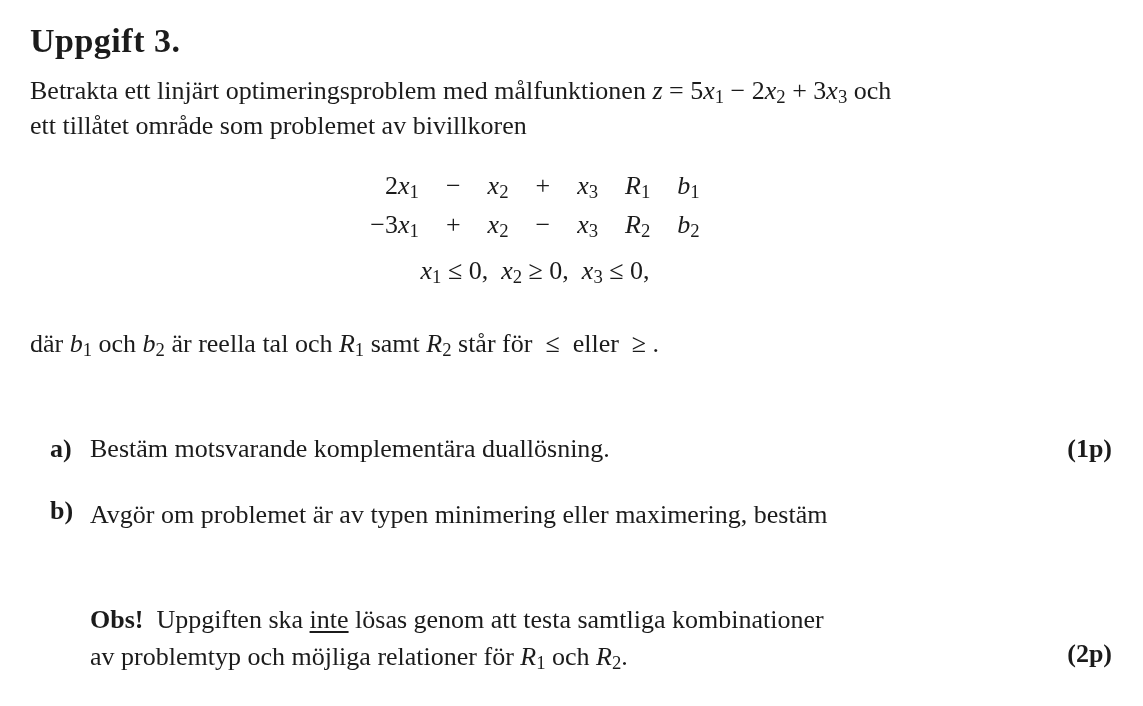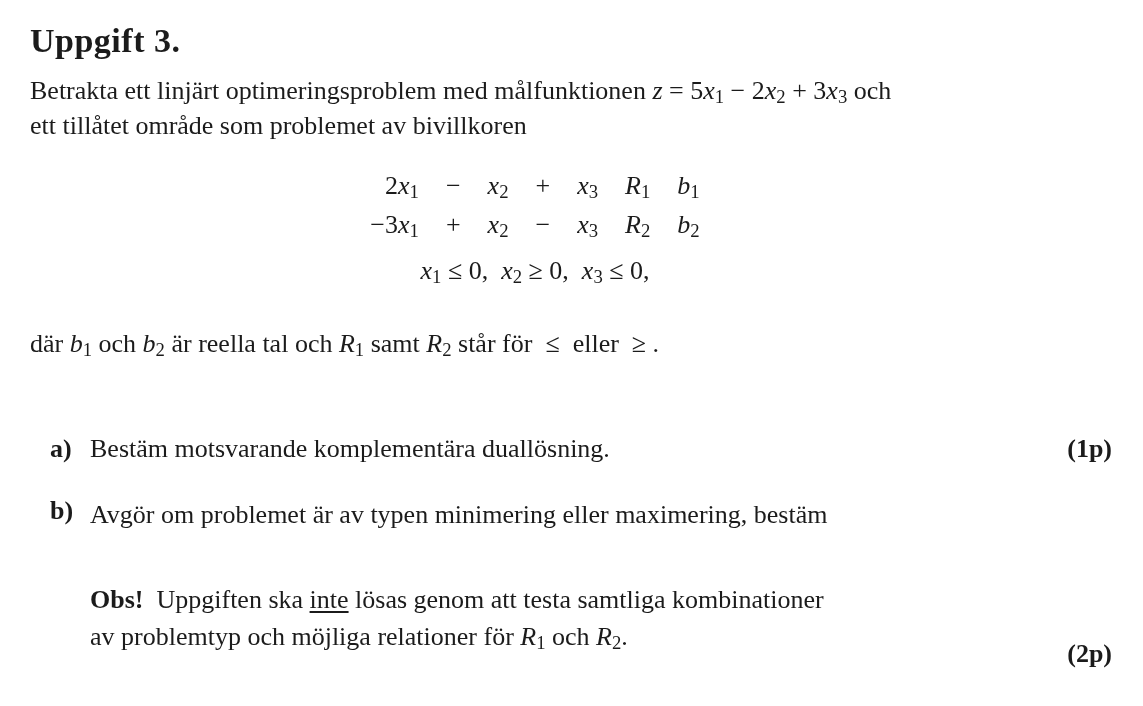--- a/index.html
+++ b/index.html
@@ -39,21 +39,21 @@
   .signrow { margin-top: 7px; line-height: 33px; }
   .where-line { left: 30px; top: 311px; margin-top: 18px; }
   .assume-line { left: 30px; top: 355px; }
   .item-label { font-weight: 700; }
   .points { font-weight: 700; }
   .item-a-label { left: 50px; top: 434px; }
   .item-a-text { left: 90px; top: 434px; }
   .item-a-points { right: 31px; top: 434px; }
   .item-b-label { left: 50px; top: 496px; }
   .item-b-text { left: 90px; top: 496px; line-height: 37px; }
-  .note-text { left: 90px; top: 581px; line-height: 37px; }
+  .note-text { left: 90px; top: 601px; line-height: 37px; }
   .item-b-points { right: 31px; top: 639px; }
   
   .m-i { font-style: italic; }
   .m-b { font-weight: 700; }
   .m-u { text-decoration: underline; text-underline-offset: 3px; }
   .m-sub { font-size: 0.72em; vertical-align: -0.22em; }
   .m-sup { font-size: 0.78em; vertical-align: 0.35em; }
   .m-supi { font-size: 0.72em; vertical-align: 0.45em; font-style: italic; }
 </style>
 </head>

